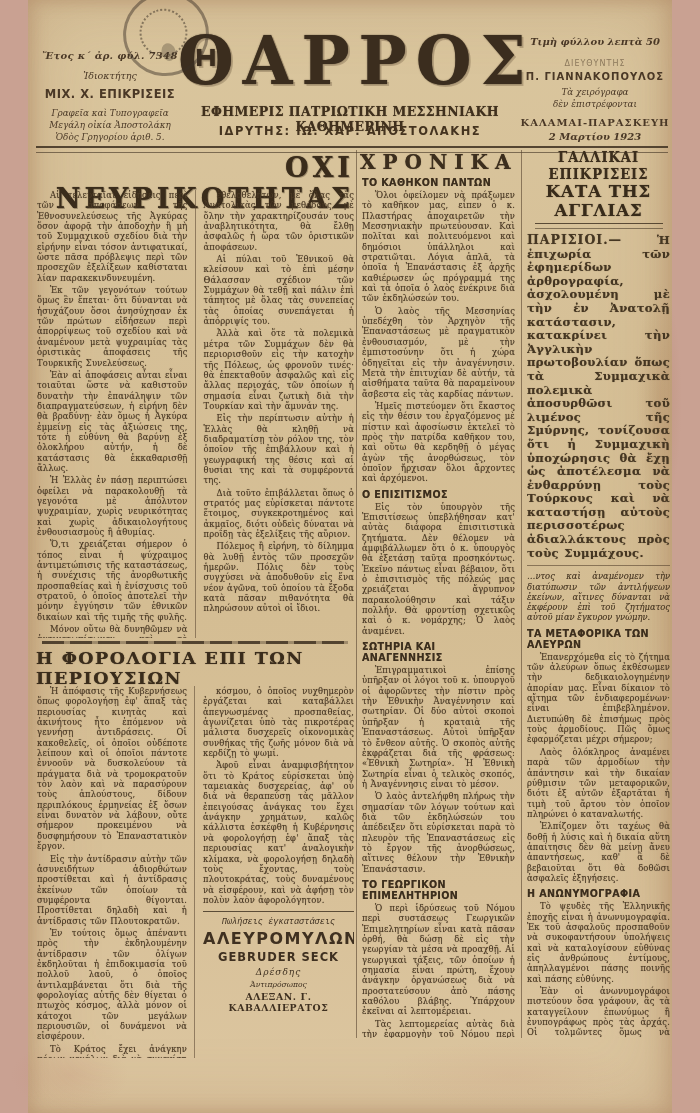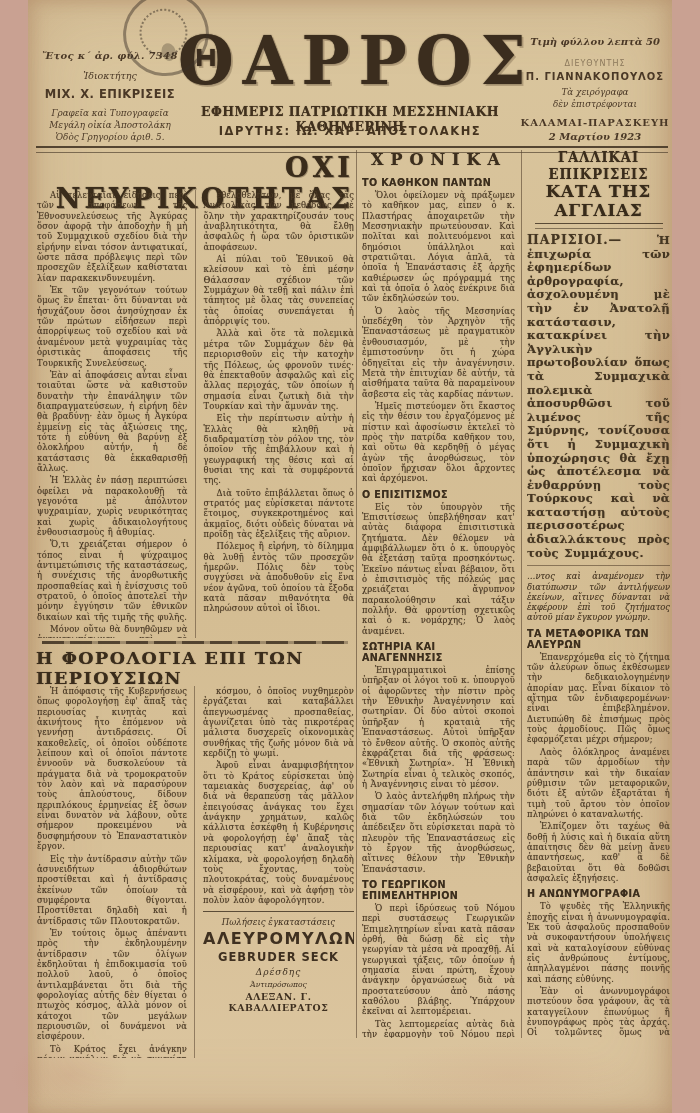--- a/index.html
+++ b/index.html
@@ -52,40 +52,40 @@
     font-size:27px;font-weight:bold;letter-spacing:4px;color:#3a2c1b;
     text-shadow:0 0 1px rgba(55,42,26,.85),1px 1px 0 rgba(55,42,26,.3);}
   .headline2{position:absolute;left:36px;top:648px;width:318px;text-align:left;
     font-size:17.5px;font-weight:bold;letter-spacing:1.5px;color:#3a2c1b;
     text-shadow:0 0 .9px rgba(55,42,26,.8);}
   .art-rule{position:absolute;left:42px;top:641px;width:306px;height:3px;
     background:repeating-linear-gradient(90deg,rgba(60,46,30,.85) 0 22px,rgba(60,46,30,.35) 22px 28px);}
   .twocol{display:flex;}
   .tc{width:151px;}
   .tc2{border-left:1px solid rgba(86,66,46,.55);padding-left:8px;margin-left:7px;}
-  .chron-h{position:absolute;left:360px;top:150px;width:158px;text-align:center;
-    font-size:16px;font-weight:bold;letter-spacing:7px;color:#3c2e1d;
+  .chron-h{position:absolute;left:360px;top:150px;width:158px;text-align:left;
+    font-size:20px;font-weight:bold;letter-spacing:7px;color:#3c2e1d;
     text-shadow:0 0 .8px rgba(55,42,26,.75);}
   .sec-h{margin:5px 0 2px 0;font-size:9.6px;font-weight:bold;letter-spacing:.4px;
     color:#3c2e1d;font-family:"DejaVu Sans",sans-serif;text-shadow:0 0 .6px rgba(55,42,26,.6);}
   .fr-h1{font-size:13px;font-weight:bold;letter-spacing:1px;text-align:center;color:#3b2d1c;
     transform:scaleY(1.15);text-shadow:0 0 .8px rgba(55,42,26,.7);}
   .fr-h2{font-size:16.5px;font-weight:bold;letter-spacing:1px;text-align:center;color:#382b1a;
     margin-top:2px;text-shadow:0 0 1px rgba(55,42,26,.8);}
   .fr-underline{width:128px;margin:3px auto 4px auto;height:4px;
     border-top:1.5px solid rgba(60,46,30,.8);border-bottom:1px solid rgba(60,46,30,.55);}
   .lead{font-size:11.6px;line-height:13.6px;font-weight:bold;text-align:justify;
     color:#453622;letter-spacing:.3px;word-spacing:1px;text-shadow:0 0 .8px rgba(62,48,30,.55);}
   .lead .dateline{font-size:12.5px;letter-spacing:1px;}
   .thin-rule{height:1px;background:rgba(86,66,46,.6);margin:5px 0;}
   .note{font-size:8.4px;line-height:10.3px;font-style:italic;text-align:justify;margin:0 0 3px 0;
     text-shadow:0 0 .6px rgba(72,56,38,.5);}
   
   #ad{border-top:1.5px solid rgba(60,46,30,.8);margin-top:6px;padding-top:5px;text-align:center;color:#3f3020;}
-  .ad-l1{font-size:8.6px;font-style:italic;}
+  .ad-l1{font-size:8.6px;font-style:italic;font-family:Liberation Mono, monospace;}
   .ad-l2{font-size:16px;font-weight:bold;letter-spacing:1.5px;font-family:"DejaVu Sans",sans-serif;margin-top:2px;}
   .ad-l3{font-size:11.5px;font-weight:bold;letter-spacing:1px;font-family:"DejaVu Sans",sans-serif;margin-top:2px;}
   .ad-l3 .script{font-size:9px;font-style:italic;font-weight:normal;font-family:"DejaVu Serif",serif;}
   .ad-l4{font-size:7.6px;font-style:italic;margin-top:2px;}
   .ad-l5{font-size:9.3px;font-weight:bold;letter-spacing:.6px;margin-top:2px;}
   .blurred{filter:blur(.22px);}
 </style>
 </head>
 <body>
 

